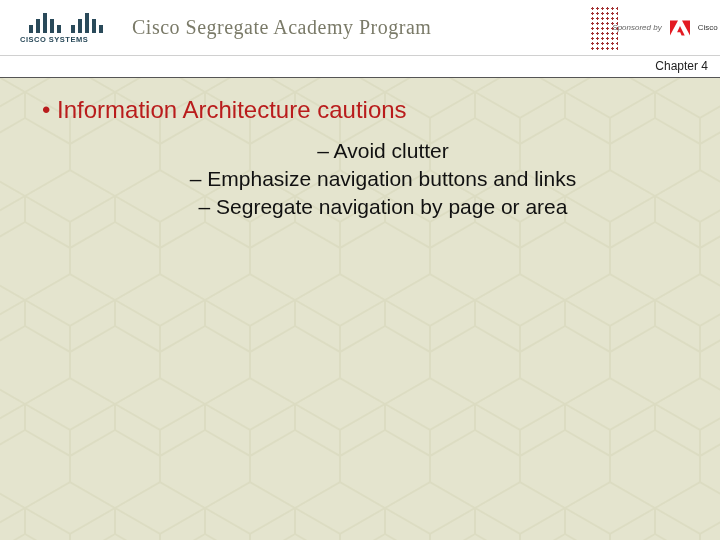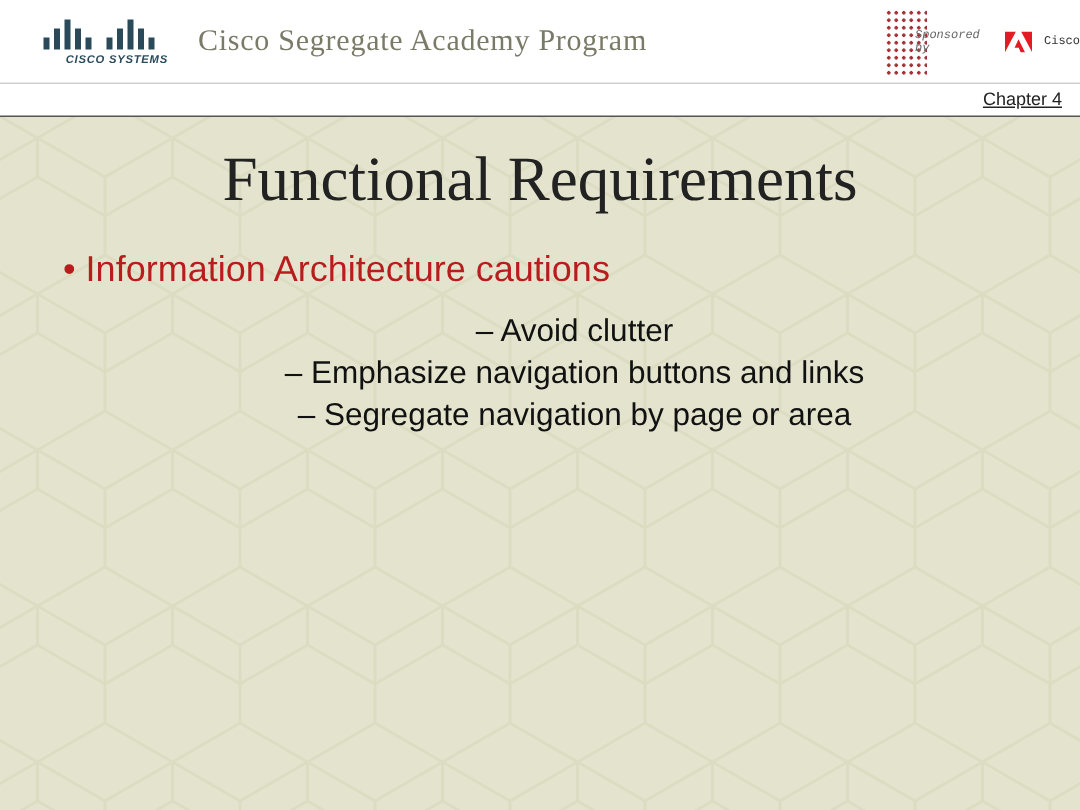--- a/index.html
+++ b/index.html
@@ -42,44 +42,42 @@
     height: 26px;
   }
   .cisco-bars span {
     width: 4px;
     background: #2a4a5a;
     display: inline-block;
   }
   .cisco-text {
     font-size: 7.5px;
     letter-spacing: 0.5px;
-    text-align: right;
+    text-align: left;
     color: #2a4a5a;
     font-weight: bold;
     margin-top: 2px;
     font-family: Arial, sans-serif;
-    font-style: italic;
   }
   .program-title {
     flex: 1;
     font-family: Georgia, 'Times New Roman', serif;
     font-size: 20px;
     color: #7a7a68;
     letter-spacing: 0.5px;
   }
   .sponsor-block {
     width: 130px;
     height: 44px;
     margin: -0px -16px -0px 0;
     position: relative;
     display: flex;
     align-items: center;
     justify-content: center;
     gap: 8px;
-    font-family: Liberation Mono, monospace;
   }
   .sponsor-dots {
     position: absolute;
     left: 0;
     top: 0;
     bottom: 0;
     width: 28px;
     background:
       radial-gradient(circle, #9a1b1e 1px, transparent 1.2px) 0 0 / 5px 5px,
       #fff;
@@ -102,21 +100,20 @@
   .adobe-text {
     font-size: 8px;
     color: #333;
     z-index: 1;
   }
   .chapter {
     text-align: right;
     padding: 3px 12px 0 0;
     font-size: 12px;
     color: #222;
-    text-decoration: underline;
   }
   .content {
     position: relative;
     padding: 18px 36px 0 36px;
   }
   .slide-title {
     font-family: 'Times New Roman', Times, serif;
     font-weight: 400;
     font-size: 42px;
     color: #222;
@@ -188,20 +185,19 @@
             <path fill="#E31B23" d="M14.4 3H24v18L14.4 3zM0 3h9.6L0 21V3zm12 6.6L17.7 21h-3.8l-1.7-3.9H8.5L12 9.6z"></path>
           </svg>
       </span>
       <span class="adobe-text">Cisco</span>
     </div>
   </div>
   <div class="chapter">Chapter 4</div>
 </div>
 
 <div class="content">
-  <h1 class="slide-title">Functional Requirements</h1>
   <div class="bullet-l1">Information Architecture cautions</div>
   <div class="sublist">
     <div class="bullet-l2">Avoid clutter</div>
     <div class="bullet-l2">Emphasize navigation buttons and links</div>
     <div class="bullet-l2">Segregate navigation by page or area</div>
   </div>
 </div>
 
 </body></html>

